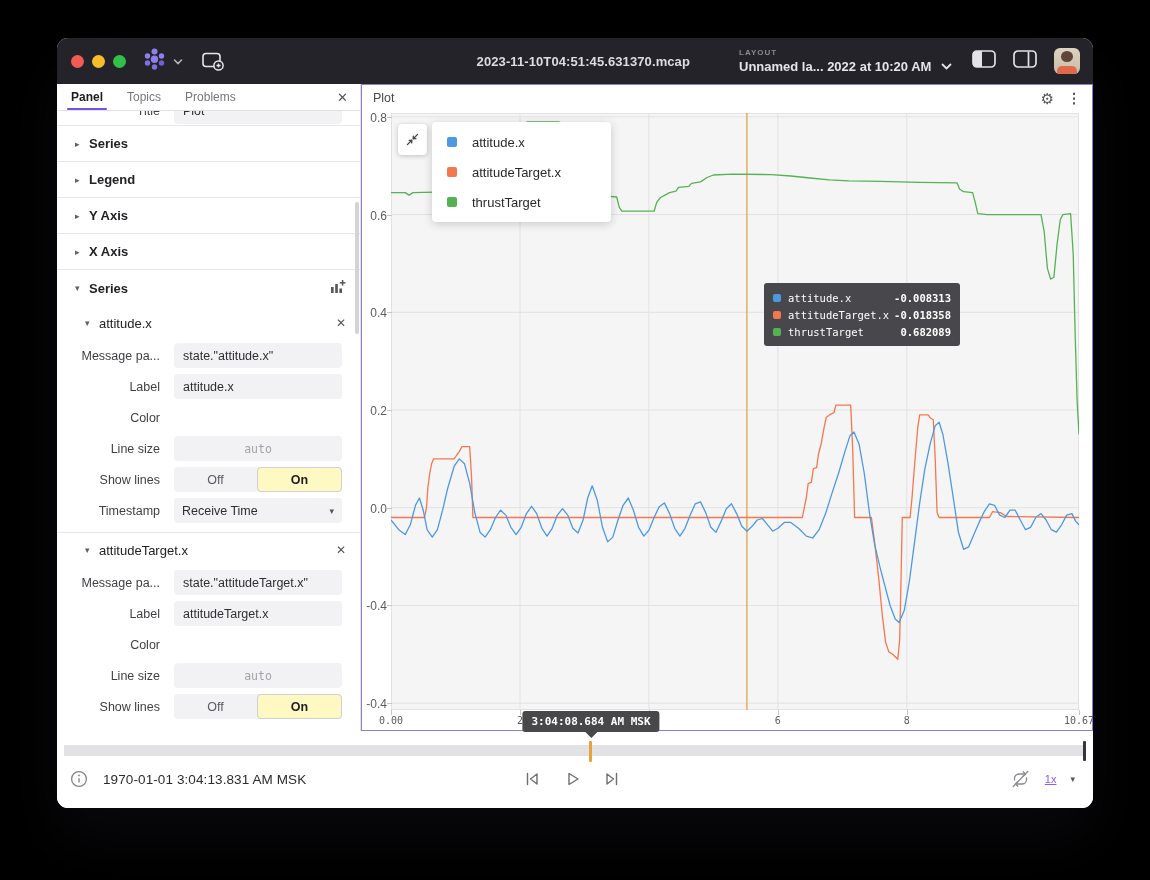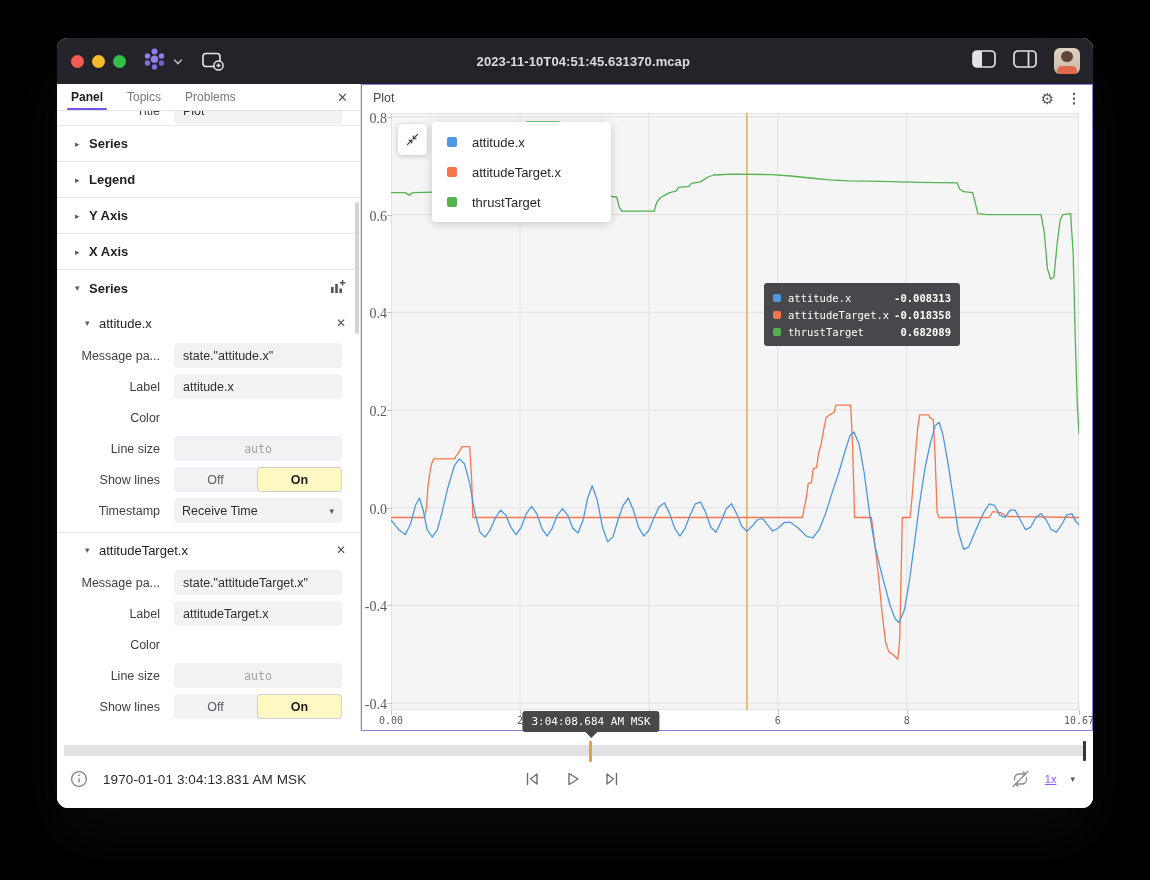--- a/index.html
+++ b/index.html
@@ -58,38 +58,38 @@
 
   
   .plot-panel { flex:1; position:relative; background:#fff; outline:1px solid rgba(122,100,224,.85); outline-offset:-1px; }
   .panel-head { position:absolute; left:0; right:0; top:0; height:28px; display:flex; align-items:center; padding:0 12px; z-index:4; }
   .panel-title { font-size:12.5px; color:#48484e; }
   .panel-icons { margin-left:auto; display:flex; align-items:center; gap:13px; }
   .gear { font-size:15px; color:#55555a; cursor:pointer; line-height:1; }
   .kebab { font-size:14px; color:#55555a; cursor:pointer; font-weight:700; line-height:1; }
   .chart-area { position:absolute; left:30px; top:29px; width:688px; height:597px; background:#f5f5f6; }
   .chart-area svg { position:absolute; left:0; top:0; }
-  .ytick { position:absolute; width:26px; text-align:right; font-family:Liberation Serif, serif; font-size:14px; color:#5c5c60; }
+  .ytick { position:absolute; width:26px; text-align:right; font-family:Liberation Sans, sans-serif; font-size:12px; color:#5c5c60; }
   .xtick { position:absolute; width:44px; text-align:center; font-family:"DejaVu Sans Mono", monospace; font-size:10px; color:#5c5c60; top:631px; }
   .ytickmark { position:absolute; width:5px; height:1px; background:#c6c6ca; left:26px; }
   .xtickmark { position:absolute; width:1px; height:5px; background:#c6c6ca; top:626px; }
   .legend-pop { position:absolute; left:71px; top:38px; width:179px; background:#fff; border-radius:4px; box-shadow:0 2px 10px rgba(0,0,0,.18); padding:5px 0; z-index:6; }
   .legend-item { height:30px; display:flex; align-items:center; padding-left:15px; cursor:pointer; }
   .legend-sq { width:10px; height:10px; border-radius:2px; margin-right:15px; }
   .legend-txt { font-size:13px; color:#28282c; }
   .collapse-btn { position:absolute; left:37px; top:40px; width:29px; height:31px; background:#fff; border-radius:4px; box-shadow:0 1px 5px rgba(0,0,0,.22); display:flex; align-items:center; justify-content:center; cursor:pointer; z-index:6; }
   .val-tooltip { position:absolute; left:403px; top:199px; width:196px; background:#48484c; border-radius:3px; padding:6px 9px; z-index:7; }
   .vt-row { display:flex; align-items:center; height:17px; font-family:"DejaVu Sans Mono", monospace; font-size:10.5px; color:#fff; }
   .vt-sq { width:8px; height:8px; border-radius:2px; margin-right:7px; }
   .vt-val { margin-left:auto; font-weight:700; }
 
   
   .bottom { position:relative; height:77px; background:#fff; }
   .track { position:absolute; left:7px; right:9px; top:14px; height:11px; background:#e2e2e5; cursor:pointer; }
-  .hover-tip { position:absolute; left:534px; top:-20px; transform:translateX(-50%); background:#48484b; color:#fff; font-family:"DejaVu Sans Mono", monospace; font-size:11px; padding:4px 9px; border-radius:3px; white-space:nowrap; z-index:30; }
+  .hover-tip { position:absolute; left:534px; top:-20px; transform:translateX(-50%); background:#48484b; color:#fff; font-family:"DejaVu Sans Mono", monospace; font-size:11px; padding:4px 9px; border-radius:3px; white-space:nowrap; z-index:30;font-weight:bold; }
   .hover-tip:after { content:""; position:absolute; left:50%; bottom:-6px; transform:translateX(-50%); border:6px solid transparent; border-top-color:#48484b; border-bottom:none; }
   .play-marker { position:absolute; left:532px; top:10px; width:3px; height:21px; background:#e8a23a; border-radius:1px; z-index:25; cursor:grab; }
   .end-marker { position:absolute; left:1026px; top:10px; width:2.5px; height:20px; background:#35353a; border-radius:1px; z-index:24; }
   .controls { position:absolute; left:12px; right:18px; top:30px; height:36px; display:flex; align-items:center; }
   .info-btn { width:20px; height:20px; display:flex; align-items:center; justify-content:center; cursor:pointer; }
   .cur-time { margin-left:14px; font-size:13.5px; color:#2c2c30; letter-spacing:.1px; }
   .center-ctrls { position:absolute; left:50%; transform:translateX(-50%); display:flex; align-items:center; gap:22px; }
   .pb-btn { display:flex; align-items:center; justify-content:center; cursor:pointer; }
   .right-ctrls { margin-left:auto; display:flex; align-items:center; gap:14px; }
   .speed { font-size:11px; color:#8b5cf6; cursor:pointer;text-decoration:underline; }
@@ -126,20 +126,29 @@
     </div>
     <div class="addwin">
       <svg width="25" height="21" viewBox="0 0 25 21">
         <rect x="2" y="2.5" width="17" height="13" rx="3" fill="none" stroke="#e6e6ea" stroke-width="1.6"></rect>
         <circle cx="17.5" cy="14.5" r="4.6" fill="#232329" stroke="#e6e6ea" stroke-width="1.5"></circle>
         <line x1="17.5" y1="12.4" x2="17.5" y2="16.6" stroke="#e6e6ea" stroke-width="1.4"></line>
         <line x1="15.4" y1="14.5" x2="19.6" y2="14.5" stroke="#e6e6ea" stroke-width="1.4"></line>
       </svg>
     </div>
     <div class="doc-title">2023-11-10T04:51:45.631370.mcap</div>
+    <div class="layout-sel">
+      <div class="layout-label">LAYOUT</div>
+      <div class="layout-name-row">
+        <span class="layout-name">Unnamed la... 2022 at 10:20 AM</span>
+        <svg width="11" height="8" viewBox="0 0 11 8">
+            <polyline points="1.5,1.5 5.5,5.5 9.5,1.5" fill="none" stroke="#e4e4ea" stroke-width="1.8" stroke-linecap="round"></polyline>
+          </svg>
+      </div>
+    </div>
     <div class="tb-right">
       <span>
         <svg width="24" height="18" viewBox="0 0 24 18">
           <rect x="1" y="1" width="22" height="16" rx="4" fill="none" stroke="#e2e2e8" stroke-width="1.7"></rect>
           <path d="M5 1 h5 v16 h-5 a4 4 0 0 1 -4,-4 v-8 a4 4 0 0 1 4,-4 z" fill="#e2e2e8"></path>
         </svg>
       </span>
       <span>
         <svg width="24" height="18" viewBox="0 0 24 18">
           <rect x="1" y="1" width="22" height="16" rx="4" fill="none" stroke="#e2e2e8" stroke-width="1.7"></rect>

